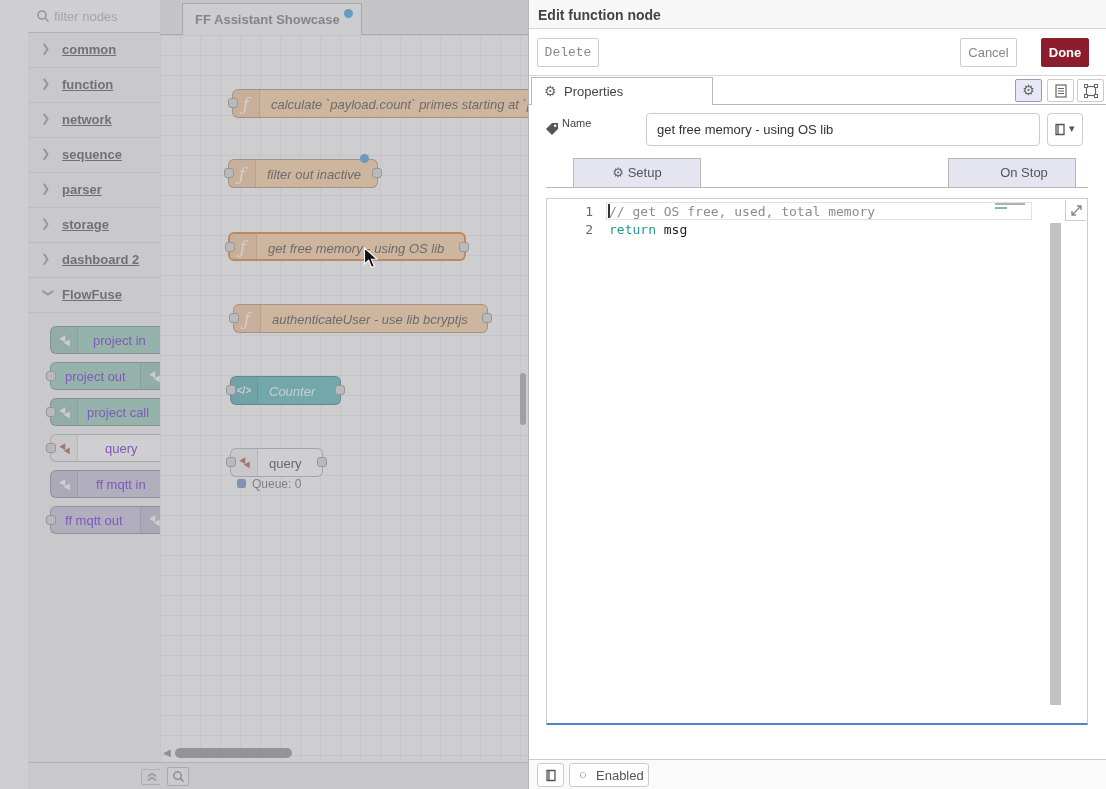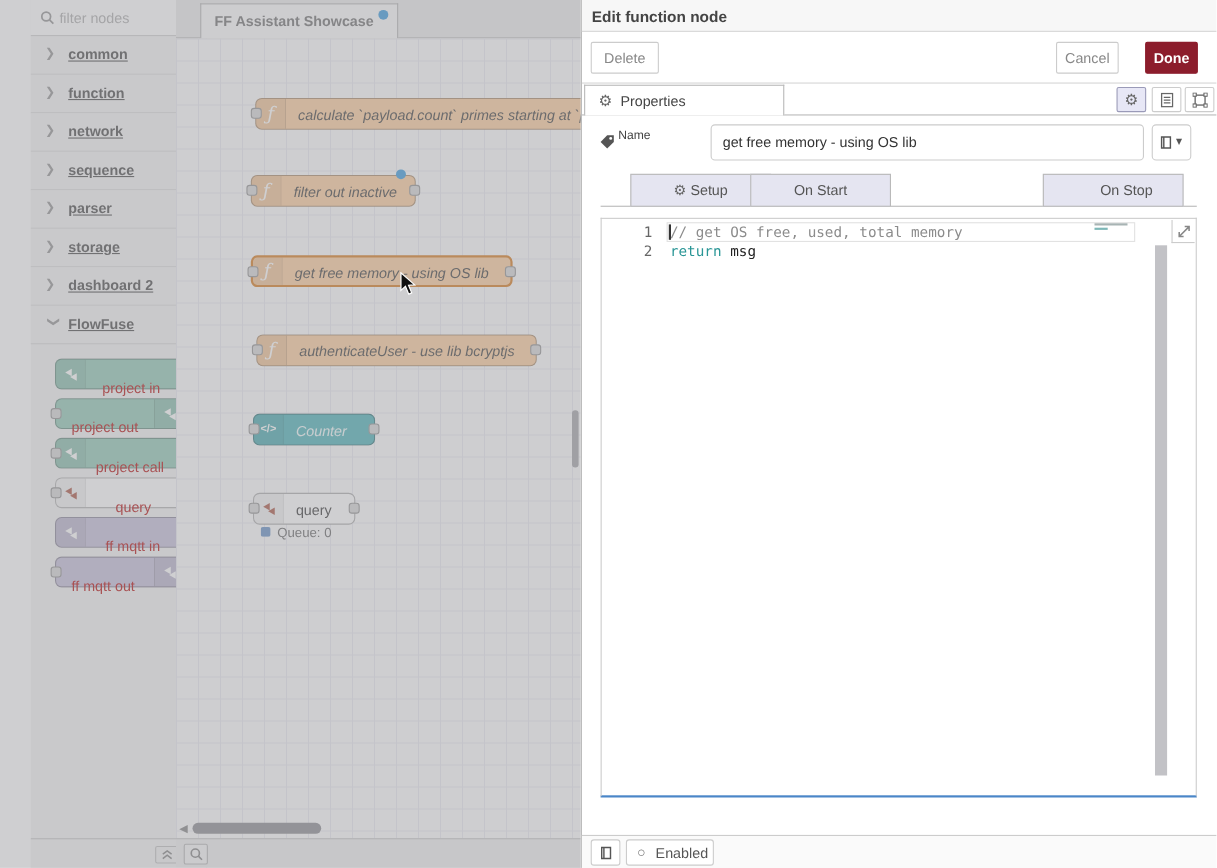--- a/index.html
+++ b/index.html
@@ -12,21 +12,21 @@
 
   
   #palette { position:absolute; left:0; top:0; width:160px; height:789px; background:#f4f4f4; border-right:1px solid #b9b9b9;margin-left:28px; }
   .pal-search { position:absolute; left:0; top:0; width:159px; height:33px; background:#fff; border-bottom:1px solid #c9c9c9; }
   .pal-search input { position:absolute; left:26px; top:6px; width:126px; height:20px; border:none; outline:none; background:transparent; font-size:13px; color:#555; font-family:"Liberation Sans",sans-serif; }
   .pal-search input::placeholder { color:#b2b2b2; }
   .cat { position:absolute; left:0; width:159px; height:35px; background:#f4f4f4; border-bottom:1px solid #dcdcdc; cursor:pointer; }
   .cat .chev { position:absolute; left:13px; top:9px; width:12px; height:16px; color:#999; font-size:11px; }
   .cat .lbl { position:absolute; left:34px; top:9px; font-size:13px; font-weight:bold; color:#555;text-decoration:underline; }
   .pal-node { position:absolute; left:22px; width:118px; height:28px; border:1px solid rgba(0,0,0,0.28); border-radius:6px; font-size:13px; color:#333; cursor:move; }
-  .pal-node .nlabel { position:absolute; top:18px; font-size:13px; color:#b91c1c; white-space:nowrap; }
+  .pal-node .nlabel { position:absolute; top:6px; font-size:13px; color:#6d28d9; white-space:nowrap; }
   .icon-strip { position:absolute; top:0; bottom:0; width:27px; background:rgba(0,0,0,0.05); display:flex; align-items:center; justify-content:center; }
   .icon-strip.left  { left:0;  border-right:1px solid rgba(0,0,0,0.12); border-radius:5px 0 0 5px; }
   .icon-strip.right { right:0; border-left:1px solid rgba(0,0,0,0.12);  border-radius:0 5px 5px 0; }
   .port { position:absolute; width:10px; height:10px; top:8px; background:#d9d9d9; border:1px solid #999; border-radius:3px; cursor:crosshair; }
   .port.pl { left:-5px; } .port.pr { right:-5px; }
   .pal-footer { position:absolute; left:0; bottom:0; width:159px; height:27px; background:#f4f4f4; border-top:1px solid #c9c9c9; }
   .mini-btn { position:absolute; width:21px; height:16px; border:1px solid #c4c4c4; background:#f2f2f2; border-radius:2px; color:#8a8a8a; text-align:center; line-height:13px; font-size:9px; cursor:pointer; }
   .pal-scroll { position:absolute; left:153px; top:468px; width:5px; height:34px; background:#b9b9bd; border-radius:3px; }
 
   
@@ -314,21 +314,21 @@
       <path d="M1.5 1 L1.5 17 L5.6 13.2 L8.6 20.4 L11.3 19.2 L8.4 12.3 L14 12 Z" fill="#111" stroke="#fff" stroke-width="1.1"></path>
     </svg>
 </span>
 
 <div id="tray">
   <div class="tray-header">
     <span class="tray-title">Edit function node</span>
   </div>
 
   <div class="toolbar">
-    <button class="btn" style="left:8px;width:62px;">Delete</button>
+    <button class="btn" style="left:8px;width:62px;font-family:Liberation Mono, monospace;">Delete</button>
     <button class="btn" style="left:431px;width:57px;">Cancel</button>
     <button class="btn btn-done" style="left:512px;width:48px;">Done</button>
   </div>
 
   <div class="edit-tabs">
     <span class="row-border"></span>
     <div class="props-tab">
       <span class="abs gear-glyph" style="left:12px;top:3px;">⚙</span>
       <span class="abs" style="left:32px;top:6px;font-size:13px;color:#444;">Properties</span>
     </div>
@@ -369,21 +369,20 @@
       <span class="abs" style="left:21px;top:8px;font-size:11px;color:#555;">▾</span>
     </span>
   </div>
 
   <div class="func-tabs-wrap">
     <span class="row-border"></span>
     <div class="func-tab" style="left:3px;margin-left:24px;">
       <span class="gear-glyph" style="font-size:13px;">⚙</span>
       <span>Setup</span>
     </div>
-    <div class="func-tab" style="left:136px;"><span>On Start</span></div>
     <div class="func-tab" style="left:402px;padding-left:24px;"><span>On Stop</span></div>
   </div>
 
   <div id="editor">
     <span class="cur-line-box"></span>
     <span class="gutter-num" style="top:4px;">1</span>
     <span class="gutter-num" style="top:22px;">2</span>
     <span class="caret"></span>
     <span class="code-line" style="top:4px;"><span class="comment-tok">// get OS free, used, total memory</span></span>
     <span class="code-line" style="top:22px;"><span class="keyword-tok">return</span><span class="plain-tok"> msg</span></span>

